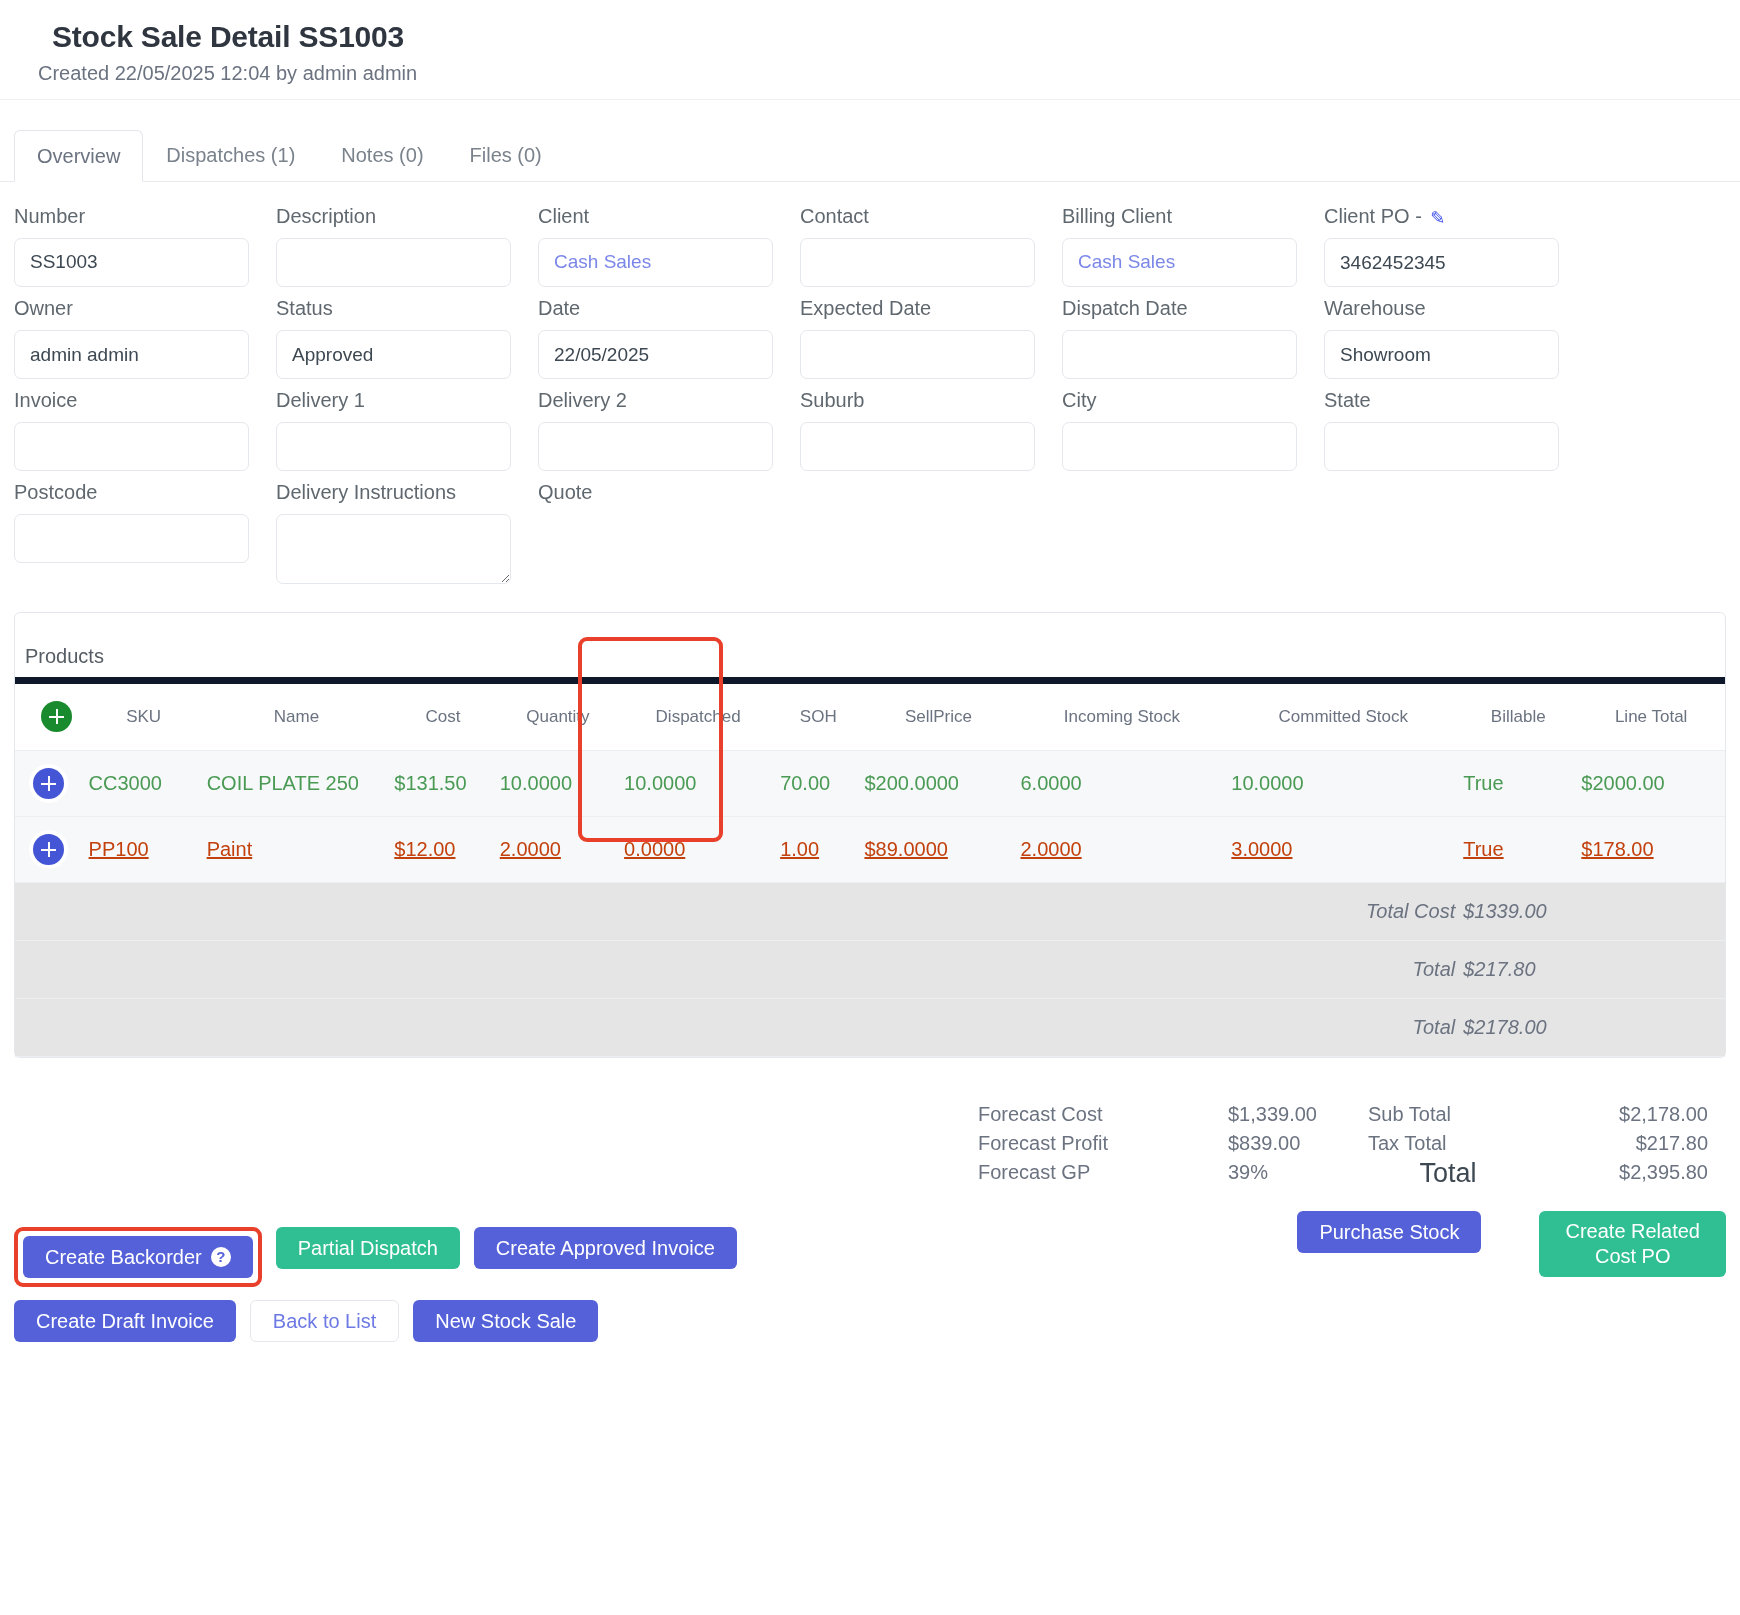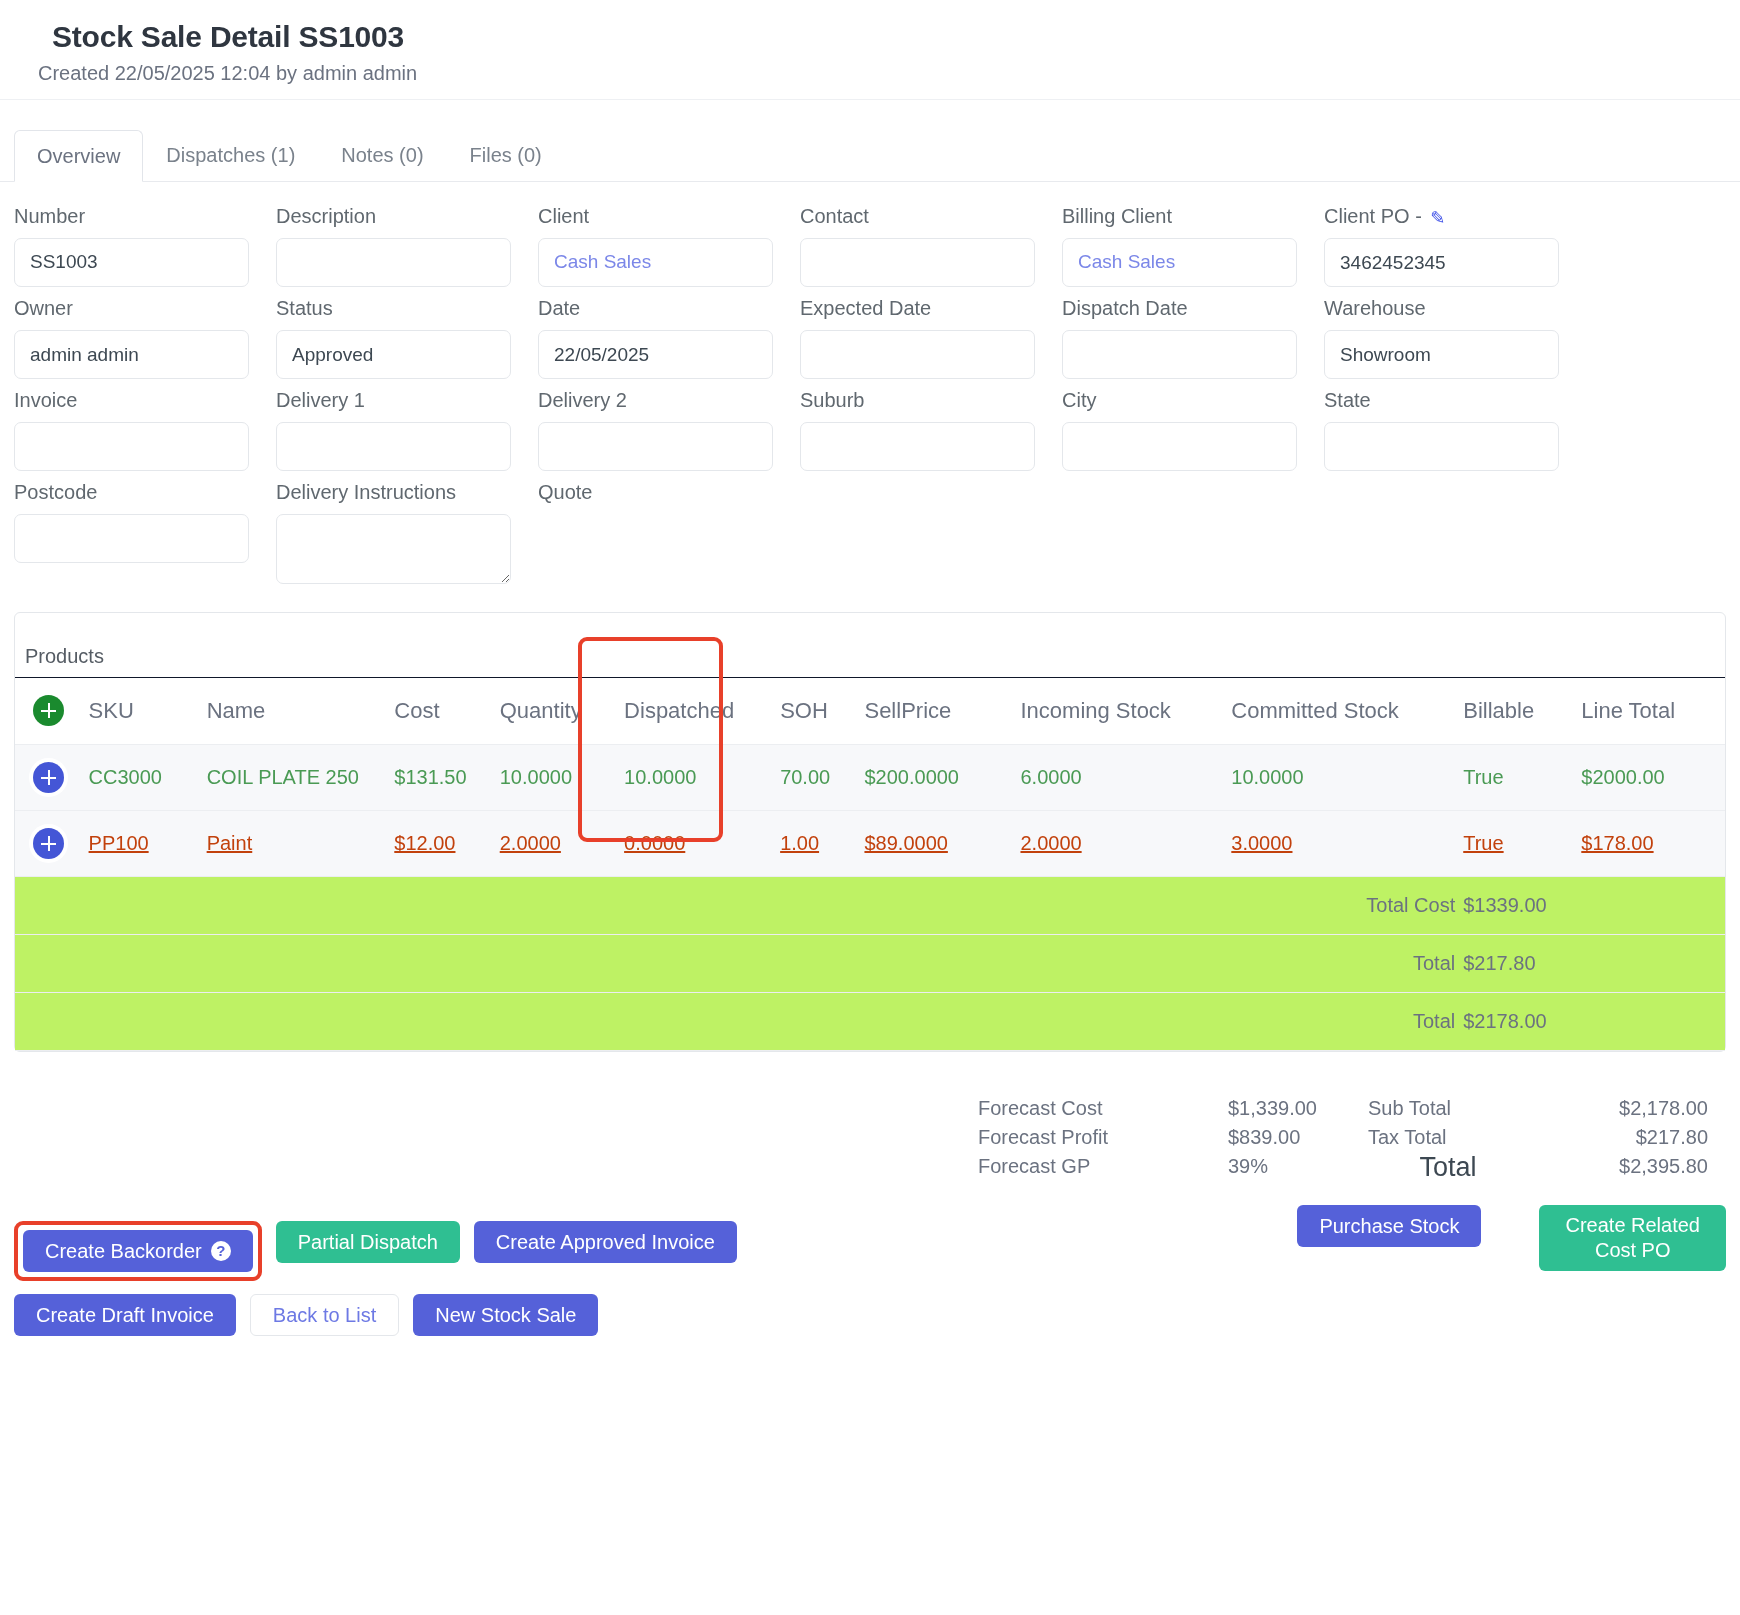--- a/index.html
+++ b/index.html
@@ -122,26 +122,26 @@
     color: #555c64;
     padding: 8px 10px 9px 10px;
     margin-top: 24px;
   }
   table.products {
     width: 100%;
     border-collapse: collapse;
     table-layout: fixed;
   }
   table.products th {
-    font-size: 22px;
+    font-size: 17px;
     font-weight: normal;
     color: #6b7280;
-    text-align: left;
+    text-align: center;
     padding: 17px 4px 18px 4px;
-    border-top: 1px solid #0f172a;
+    border-top: 7px solid #0f172a;
     border-bottom: 1px solid #eceef1;
     vertical-align: middle;
     white-space: nowrap;
   }
   table.products td {
     font-size: 20px;
     padding: 17px 4px;
     border-bottom: 1px solid #eceef1;
     vertical-align: middle;
     white-space: nowrap;
@@ -176,21 +176,22 @@
   .circ::before, .circ::after {
     content: "";
     position: absolute;
     background: #ffffff;
   }
   .circ::before { left: 8px; top: 14.5px; width: 15px; height: 2.5px; }
   .circ::after  { top: 8px; left: 14.5px; height: 15px; width: 2.5px; }
 
   tr.total-row td {
     color: #6b7280;
-    background: #bef264;
+    background: #e5e5e5;
+    font-style: italic;
   }
   td.t-label { text-align: right; padding-right: 16px; }
   td.t-value { text-align: left; }
 
   
   .disp-highlight {
     position: absolute;
     border: 4px solid #e8402a;
     border-radius: 9px;
     pointer-events: none;

